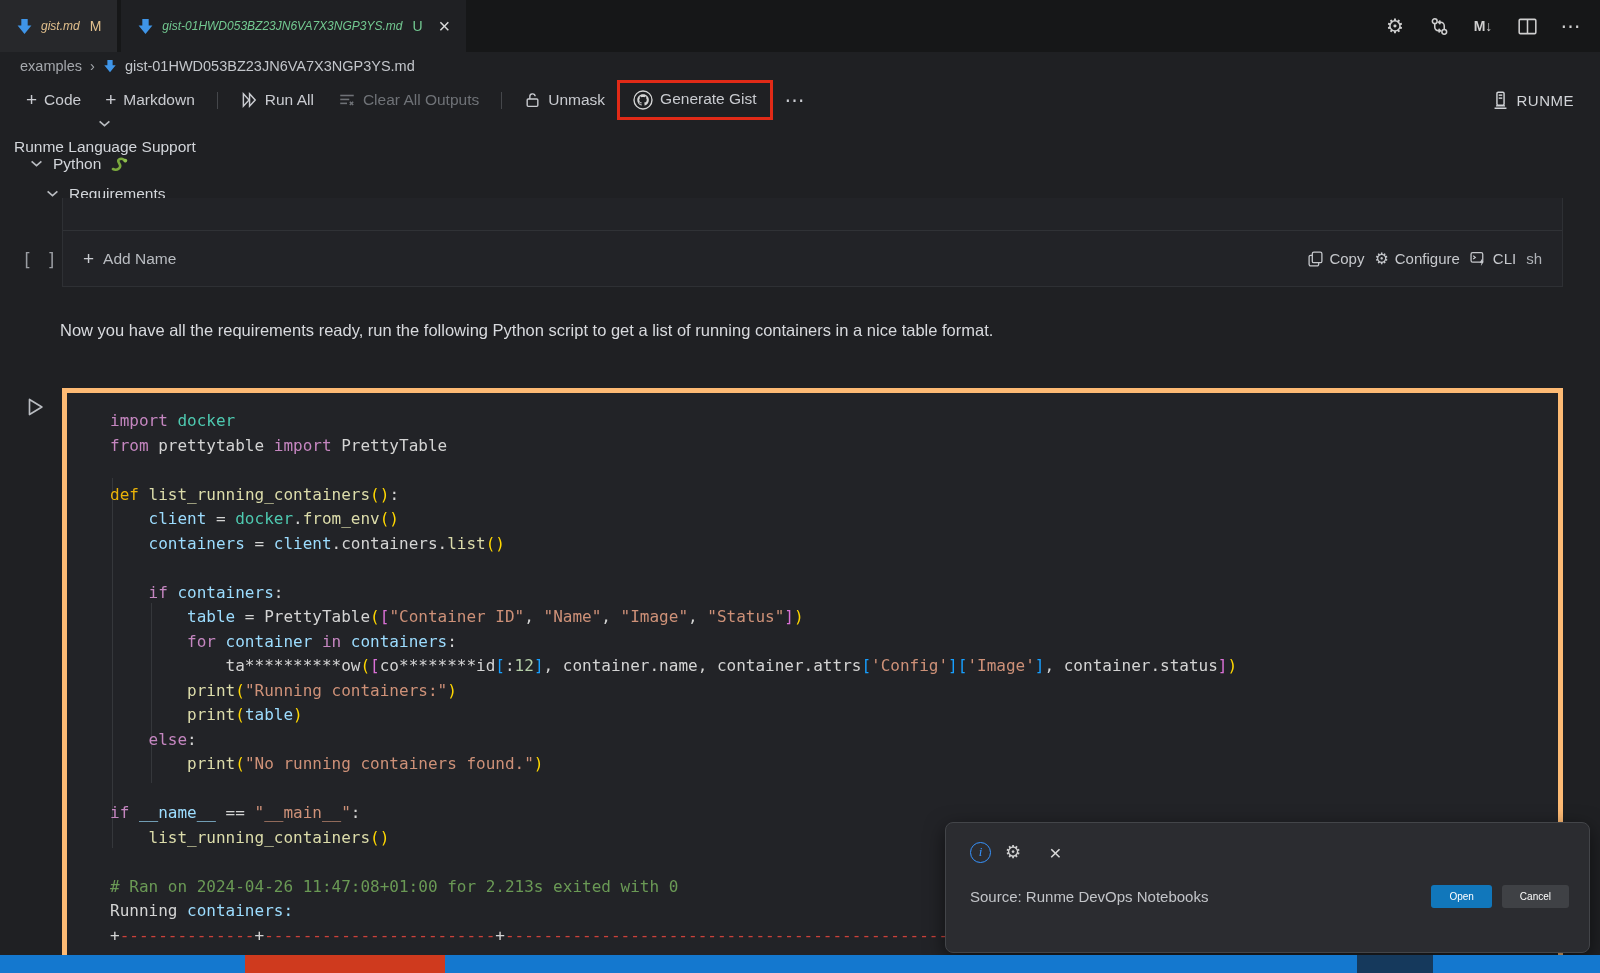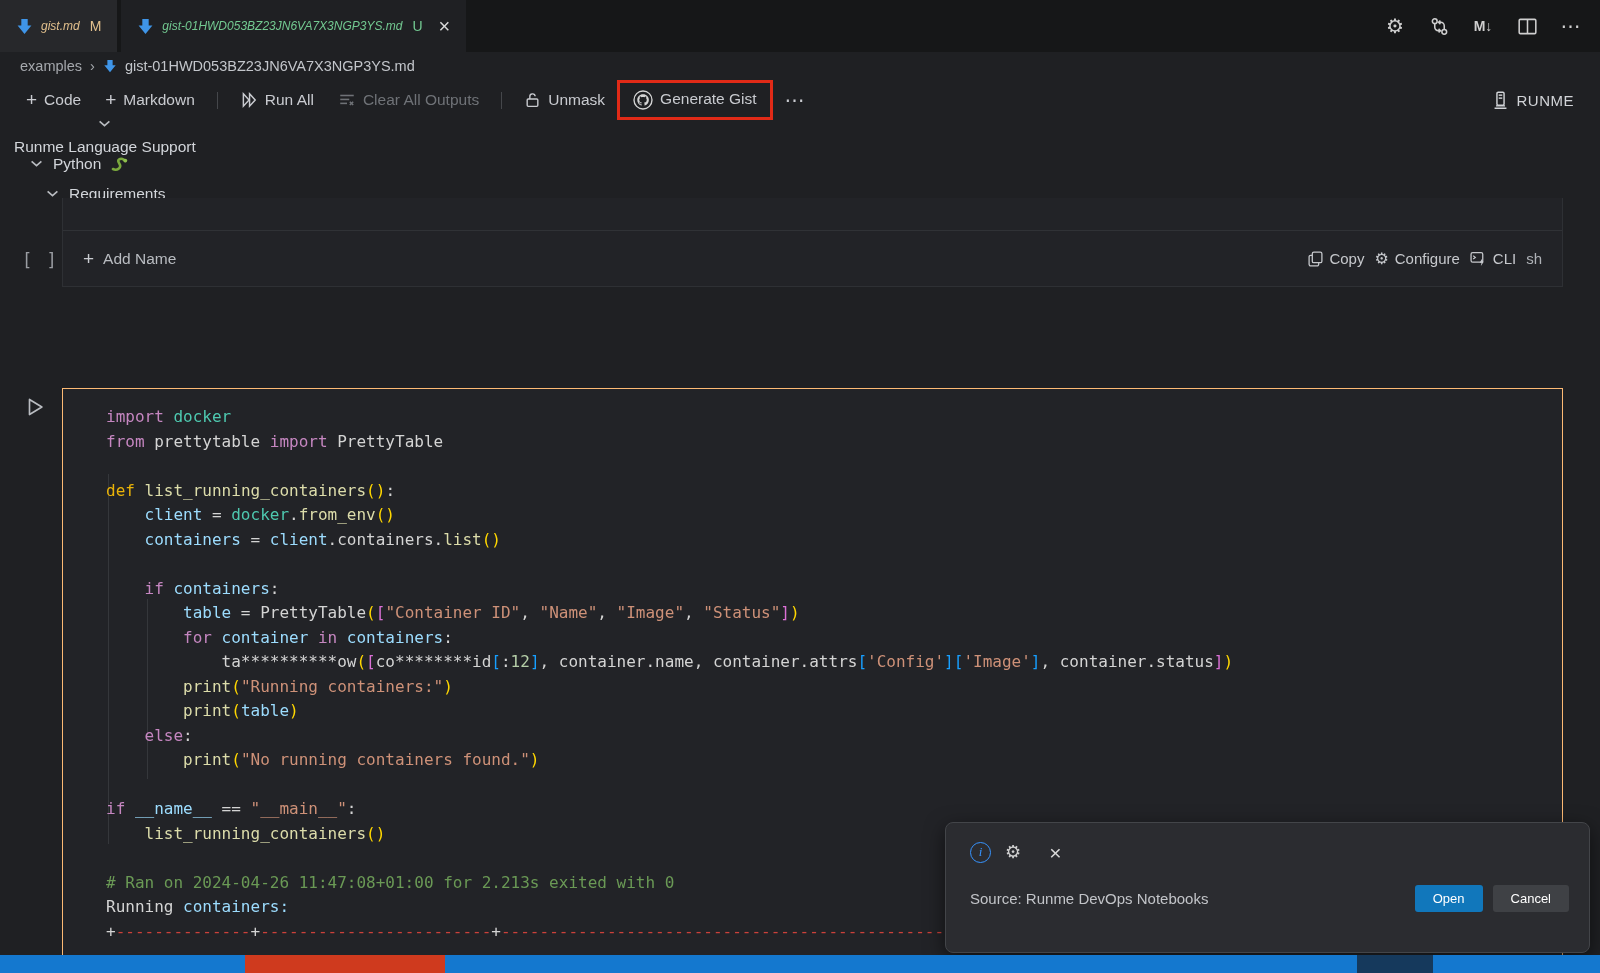--- a/index.html
+++ b/index.html
@@ -47,21 +47,21 @@
   .addname { display:flex; align-items:center; gap:9px; color:#b9bcc1; font-size:15.5px; cursor:pointer; }
   .cell-actions { display:flex; align-items:center; gap:10px; font-size:15px; color:#c6c8cc; }
   .cell-action { display:flex; align-items:center; gap:6px; cursor:pointer; }
   .lang-tag { color:#aeb1b6; }
   .gutter-brackets { position:absolute; left:22px; top:250px; font-family:"DejaVu Sans Mono", monospace; font-size:17px; color:#9a9da2; letter-spacing:2px; }
 
   
   .md-para { position:absolute; left:60px; top:321px; width:1460px; font-size:16.5px; color:#d8dade; }
 
   
-  .cell-py { position:absolute; left:62px; top:388px; width:1501px; height:585px; background:#222327; border:1px solid #fdba74; }
+  .cell-py { position:absolute; left:62px; top:388px; width:1501px; height:585px; background:#222327; border:5px solid #fdba74; }
   .run-btn { position:absolute; left:24px; top:396px; width:22px; height:22px; cursor:pointer; }
   #code { position:absolute; left:43px; top:16px; font-family:"DejaVu Sans Mono", monospace; font-size:16px; line-height:24.5px; white-space:pre; }
   .code-line { height:24.5px; }
   .guide { position:absolute; width:1px; background:#35373b; }
 
   .tk-kw{color:#c586c0} .tk-kw2{color:#eab308} .tk-var{color:#9cdcfe}
   .tk-fn{color:#dcdcaa} .tk-str{color:#ce9178} .tk-num{color:#b5cea8}
   .tk-type{color:#4ec9b0} .tk-cm{color:#6a9955} .tk-pl{color:#d4d4d4}
   .tk-p1{color:#ffd700} .tk-p2{color:#da70d6} .tk-p3{color:#179fff}
   .tk-tbl{color:#cb413a}
@@ -69,21 +69,21 @@
   
   .toast { position:absolute; left:945px; top:822px; width:645px; height:131px; background:#2b2c30; border:1px solid #434549; border-radius:8px; box-shadow:0 6px 20px rgba(0,0,0,.55); z-index:5; }
   .toast-row1 { display:flex; align-items:center; gap:14px; padding:18px 20px 0 24px; }
   .info-ico { width:21px; height:21px; border:1.6px solid #3794ff; border-radius:50%; color:#3794ff; font-size:13px; display:flex; align-items:center; justify-content:center; font-family:"Liberation Serif", serif; font-style:italic; flex:none; }
   .toast-title { font-size:16px; color:#e6e7e9; flex:1; }
   .toast-gear { font-size:18px; color:#cfcfcf; cursor:pointer; margin-right:14px; }
   .toast-close { font-size:21px; color:#d8d8d8; cursor:pointer; line-height:1; }
   .toast-row2 { display:flex; align-items:center; justify-content:space-between; padding:22px 20px 0 24px; }
   .toast-source { font-size:15px; color:#c2c4c8; }
   .toast-btns { display:flex; gap:10px; }
-  .btn { font-size:13px; padding:6px 18px; border-radius:3px; cursor:pointer; color:#fff; border:none; font-family:"Liberation Sans", sans-serif; }
+  .btn { font-size:10px; padding:6px 18px; border-radius:3px; cursor:pointer; color:#fff; border:none; font-family:"Liberation Sans", sans-serif; }
   .btn-primary { background:#1177bb; }
   .btn-secondary { background:#3f4145; }
 
   
   .bbar { position:absolute; left:0; top:955px; width:1600px; height:18px; background:#1478cf; z-index:6; }
   .bbar-seg { position:absolute; top:0; height:18px; }
 
   svg { display:block; }
 </style>
 </head>
@@ -272,20 +272,21 @@
               <path d="M11.5 7l-2.5 4h1.8l-.6 3 2.9-4.2h-1.8z" fill="#c6c8cc"></path>
             </svg>
           </span>
           <span>CLI</span>
         </div>
         <span class="lang-tag">sh</span>
       </div>
     </div>
   </div>
 
+  <div class="md-para">Now you have all the requirements ready, run the following Python script to get a list of running containers in a nice table format.</div>
 
   <div class="run-btn">
     <svg width="22" height="22" viewBox="0 0 16 16" fill="none" stroke="#b9bcc1" stroke-width="1.2">
       <path d="M4 2.5l9 5.5-9 5.5z" stroke-linejoin="round"></path>
     </svg>
   </div>
   <div class="cell-py">
     <div class="guide" style="left:45px; top:85px; height:370px;"></div>
     <div class="guide" style="left:84px; top:210px; height:180px;"></div>
     <div id="code"><div class="code-line"><span class="tk-kw">import</span><span class="tk-type"> docker</span></div><div class="code-line"><span class="tk-kw">from</span><span class="tk-pl"> prettytable </span><span class="tk-kw">import</span><span class="tk-pl"> PrettyTable</span></div><div class="code-line">&nbsp;</div><div class="code-line"><span class="tk-kw2">def</span><span class="tk-pl"> </span><span class="tk-fn">list_running_containers</span><span class="tk-p1">(</span><span class="tk-p1">)</span><span class="tk-pl">:</span></div><div class="code-line"><span class="tk-var">    client</span><span class="tk-pl"> = </span><span class="tk-type">docker</span><span class="tk-pl">.</span><span class="tk-fn">from_env</span><span class="tk-p1">()</span></div><div class="code-line"><span class="tk-var">    containers</span><span class="tk-pl"> = </span><span class="tk-var">client</span><span class="tk-pl">.containers.</span><span class="tk-fn">list</span><span class="tk-p1">()</span></div><div class="code-line">&nbsp;</div><div class="code-line"><span class="tk-kw">    if</span><span class="tk-var"> containers</span><span class="tk-pl">:</span></div><div class="code-line"><span class="tk-var">        table</span><span class="tk-pl"> = </span><span class="tk-pl">PrettyTable</span><span class="tk-p1">(</span><span class="tk-p2">[</span><span class="tk-str">"Container ID"</span><span class="tk-pl">, </span><span class="tk-str">"Name"</span><span class="tk-pl">, </span><span class="tk-str">"Image"</span><span class="tk-pl">, </span><span class="tk-str">"Status"</span><span class="tk-p2">]</span><span class="tk-p1">)</span></div><div class="code-line"><span class="tk-kw">        for</span><span class="tk-var"> container</span><span class="tk-kw"> in</span><span class="tk-var"> containers</span><span class="tk-pl">:</span></div><div class="code-line"><span class="tk-pl">            ta**********ow</span><span class="tk-p1">(</span><span class="tk-p2">[</span><span class="tk-pl">co********id</span><span class="tk-p3">[</span><span class="tk-pl">:</span><span class="tk-num">12</span><span class="tk-p3">]</span><span class="tk-pl">, container.name, container.attrs</span><span class="tk-p3">[</span><span class="tk-str">'Config'</span><span class="tk-p3">]</span><span class="tk-p3">[</span><span class="tk-str">'Image'</span><span class="tk-p3">]</span><span class="tk-pl">, container.status</span><span class="tk-p2">]</span><span class="tk-p1">)</span></div><div class="code-line"><span class="tk-pl">        </span><span class="tk-fn">print</span><span class="tk-p1">(</span><span class="tk-str">"Running containers:"</span><span class="tk-p1">)</span></div><div class="code-line"><span class="tk-pl">        </span><span class="tk-fn">print</span><span class="tk-p1">(</span><span class="tk-var">table</span><span class="tk-p1">)</span></div><div class="code-line"><span class="tk-kw">    else</span><span class="tk-pl">:</span></div><div class="code-line"><span class="tk-pl">        </span><span class="tk-fn">print</span><span class="tk-p1">(</span><span class="tk-str">"No running containers found."</span><span class="tk-p1">)</span></div><div class="code-line">&nbsp;</div><div class="code-line"><span class="tk-kw">if</span><span class="tk-var"> __name__</span><span class="tk-pl"> == </span><span class="tk-str">"__main__"</span><span class="tk-pl">:</span></div><div class="code-line"><span class="tk-pl">    </span><span class="tk-fn">list_running_containers</span><span class="tk-p1">()</span></div><div class="code-line">&nbsp;</div><div class="code-line"><span class="tk-cm"># Ran on 2024-04-26 11:47:08+01:00 for 2.213s exited with 0</span></div><div class="code-line"><span class="tk-pl">Running</span><span class="tk-var"> containers:</span></div><div class="code-line"><span class="tk-pl">+</span><span class="tk-tbl">--------------</span><span class="tk-pl">+</span><span class="tk-tbl">------------------------</span><span class="tk-pl">+</span><span class="tk-tbl">---------------------------------------------------------------------------------------------</span><span class="tk-pl">+</span><span class="tk-tbl">------------</span></div></div>

